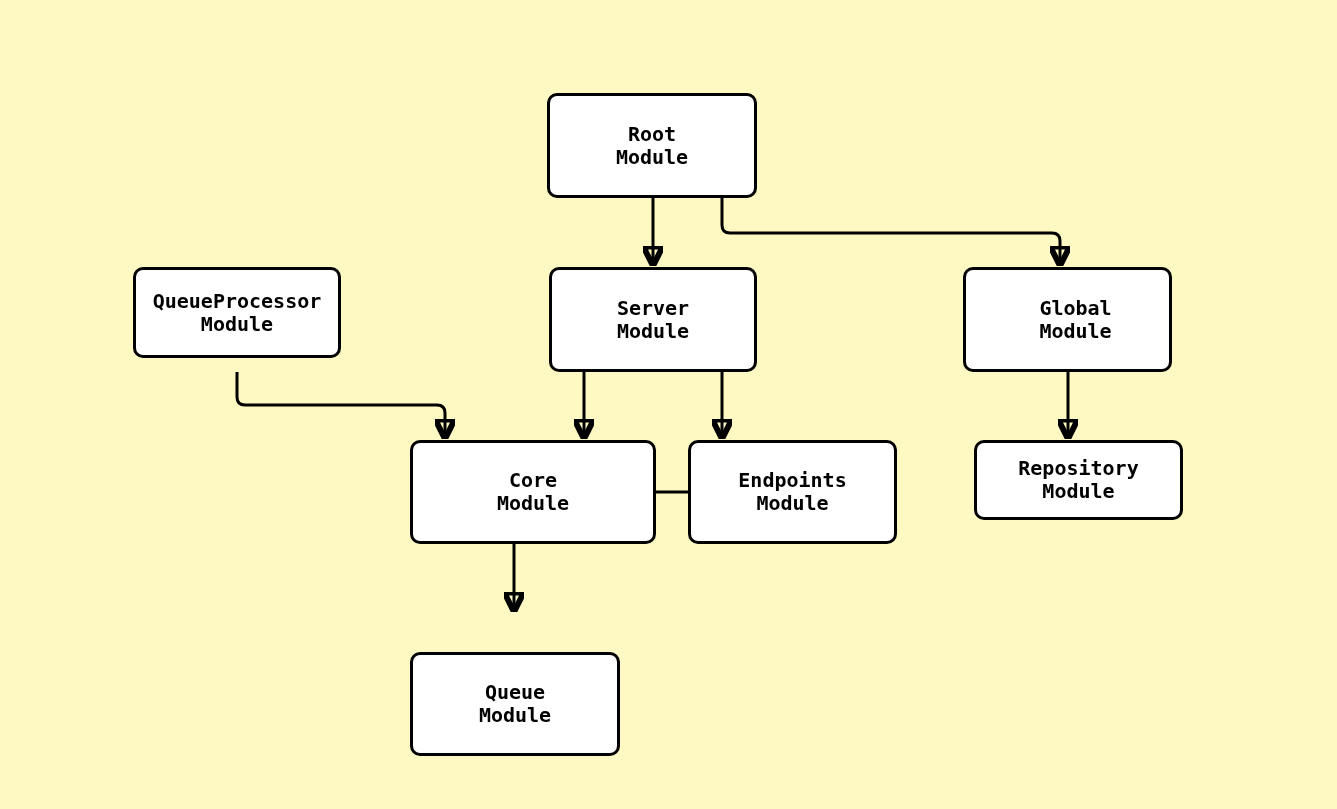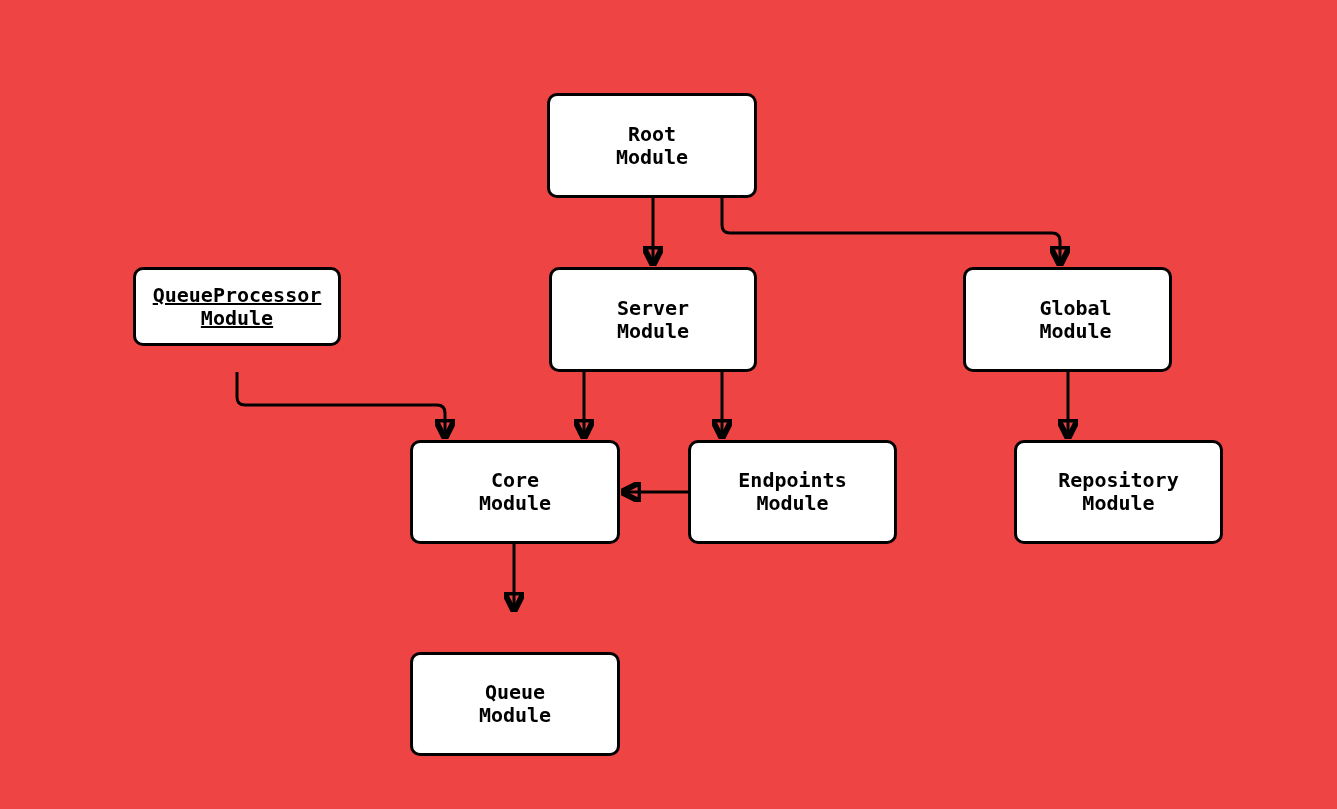--- a/index.html
+++ b/index.html
@@ -1,21 +1,21 @@
 <!DOCTYPE html>
 <html><head>
 <meta charset="utf-8">
 <style>
   * { margin: 0; padding: 0; box-sizing: border-box; }
   html, body { background: #ffffff; }
   .canvas {
     position: relative;
     width: 1337px;
     height: 809px;
-    background: #ef4444;
+    background: #fef9c3;
     font-family: "DejaVu Sans Mono", "Liberation Mono", monospace;
     overflow: hidden;
   }
   .edges-layer {
     position: absolute;
     left: 0; top: 0;
     width: 1337px; height: 809px;
   }
   .edges-layer path {
     fill: none;
@@ -33,26 +33,26 @@
     text-align: center;
   }
   .node-label {
     font-size: 20px;
     line-height: 23px;
     font-weight: 700;
     color: #000000;
     white-space: pre-line;
   }
   .n-root        { left: 547px; top:  93px; width: 210px; height: 105px; }
-  .n-qproc       { left: 133px; top: 267px; width: 208px; height: 79px; text-decoration: underline; }
+  .n-qproc       { left: 133px; top: 267px; width: 208px; height: 91px; }
   .n-server      { left: 549px; top: 267px; width: 208px; height: 105px; align-items: center; }
   .n-global      { left: 963px; top: 267px; width: 209px; height: 105px; padding-left: 16px; }
-  .n-core        { left: 410px; top: 440px; width: 210px; height: 104px; }
+  .n-core        { left: 410px; top: 440px; width: 246px; height: 104px; }
   .n-endpoints   { left: 688px; top: 440px; width: 209px; height: 104px; align-items: center; }
-  .n-repository  { left: 1014px; top: 440px; width: 209px; height: 104px; justify-content: center; }
+  .n-repository  { left: 974px; top: 440px; width: 209px; height: 80px; justify-content: center; }
   .n-queue       { left: 410px; top: 613px; width: 210px; height: 104px; margin-top: 39px; }
 </style>
 </head>
 <body>
 
 <div class="canvas">
 
   <svg class="edges-layer" width="1337" height="809" viewBox="0 0 1337 809" xmlns="http://www.w3.org/2000/svg">
     <defs>
       <marker id="arrowhead" viewBox="0 0 10 10" refX="9.5" refY="5" markerWidth="6.5" markerHeight="6.5" orient="auto-start-reverse">

